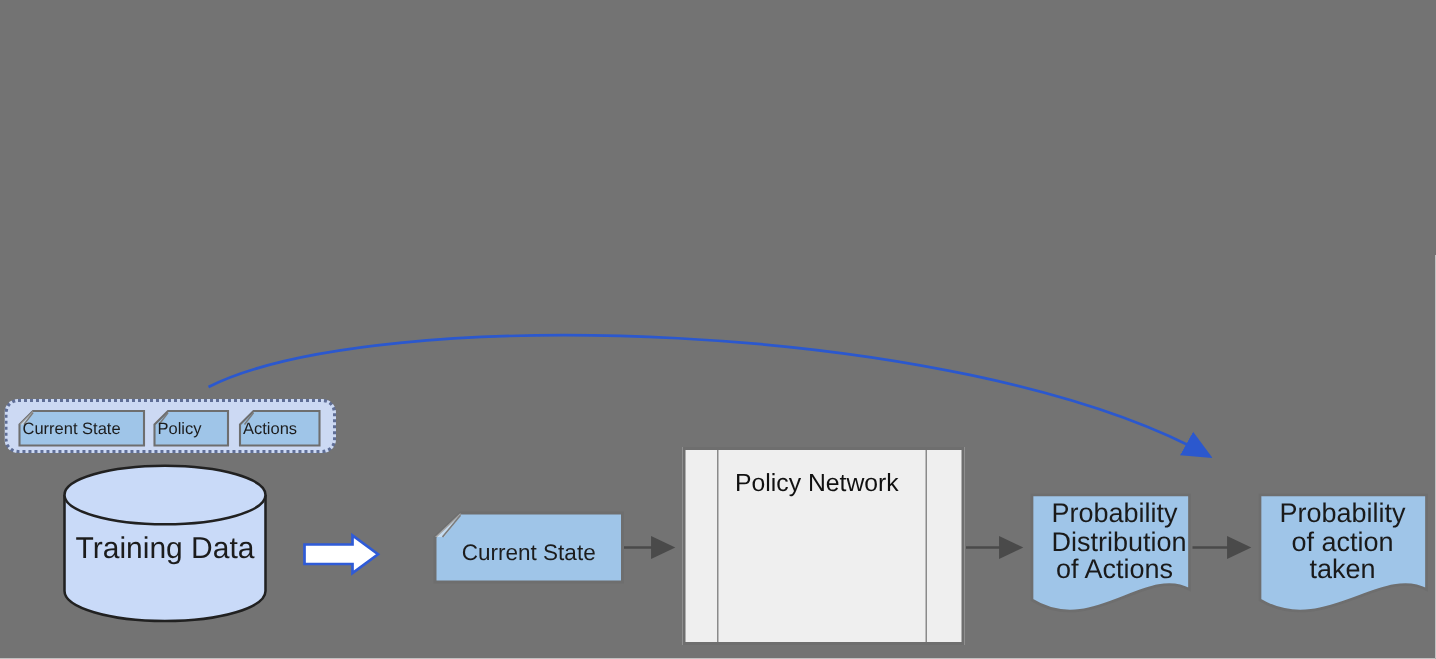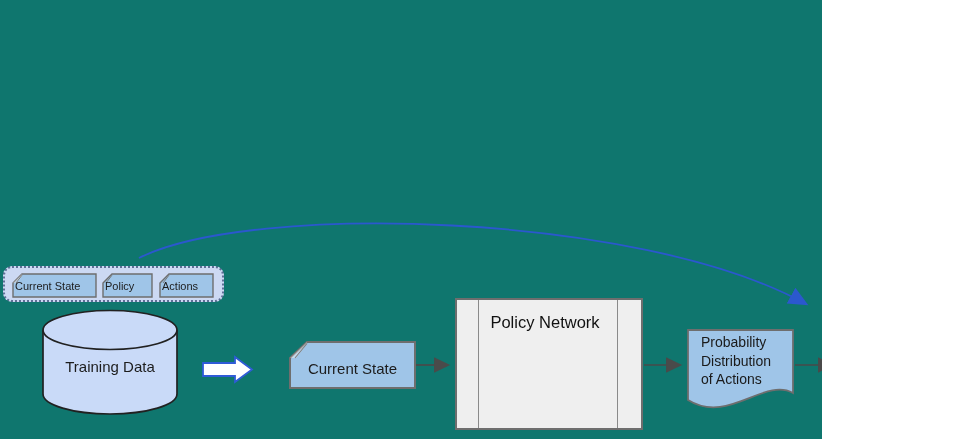--- a/index.html
+++ b/index.html
@@ -1,19 +1,19 @@
 <!DOCTYPE html>
 <html><head>
 <meta charset="utf-8">
 <style>
   html,body{margin:0;padding:0;background:#ffffff;}
   .canvas{
     position:relative;
-    width:822px;height:439px;
-    background:#0f766e;
+    width:957px;height:439px;
+    background:#737373;
     font-family:"Liberation Sans", sans-serif;
     color:#1c1c1c;
     overflow:hidden;
   }
   .abs{position:absolute;}
   svg{display:block;overflow:visible;}
 
   
   .tuple-group{
     left:3px;top:266px;width:217px;height:32px;
@@ -26,43 +26,42 @@
     display:flex;align-items:center;justify-content:center;
     text-align:center;
     pointer-events:none;
   }
   .small-card-label{
     font-size:11px;
     justify-content:flex-start;
     padding-left:3px;box-sizing:border-box;
     white-space:nowrap;
   }
-  .cyl-label{font-size:15px;padding-top:9px;box-sizing:border-box;}
+  .cyl-label{font-size:20px;padding-top:9px;box-sizing:border-box;}
   .big-card-label{font-size:15px;padding-top:7px;box-sizing:border-box;}
   .process-box{
     left:455px;top:298px;width:188px;height:132px;
     background:#efefef;
     border:2px solid #6e6e6e;
     box-sizing:border-box;
-    text-align:center;
   }
   .process-line{
     position:absolute;top:0;bottom:0;width:0;
     border-left:1.5px solid #8a8a8a;
   }
   .process-line.left{left:21px;}
   .process-line.right{right:23px;}
   .process-label{
     position:absolute;left:33px;top:11px;width:110px;
     font-size:16.5px;line-height:23px;color:#111;
   }
   .doc-label{
     position:absolute;left:14px;top:4px;width:84px;
-    font-size:14px;line-height:18.5px;color:#1a1a1a;
-    text-align:left;
+    font-size:18px;line-height:18.5px;color:#1a1a1a;
+    text-align:center;
   }
 </style>
 </head>
 <body>
 
 <div class="canvas">
 
   <svg class="abs" style="left:0;top:0;" width="957" height="439" viewBox="0 0 957 439">
     <defs>
       <marker id="grayHead" markerWidth="10" markerHeight="9" refX="8.2" refY="4.5" orient="auto">
@@ -138,15 +137,16 @@
     <svg width="107" height="84" viewBox="0 0 107 84">
       <path d="M1,1 H106 V64 C77,48 41,96 1,71 Z" fill="#9fc5e8" stroke="#6e6e6e" stroke-width="1.8"></path>
     </svg>
     <div class="doc-label">Probability Distribution of Actions</div>
   </div>
 
   <div class="abs" style="left:839px;top:329px;width:113px;height:84px;">
     <svg width="113" height="84" viewBox="0 0 113 84">
       <path d="M1,1 H112 V64 C82,48 43,96 1,71 Z" fill="#9fc5e8" stroke="#6e6e6e" stroke-width="1.8"></path>
     </svg>
+    <div class="doc-label">Probability of action taken</div>
   </div>
 
 </div>
 
 </body></html>

